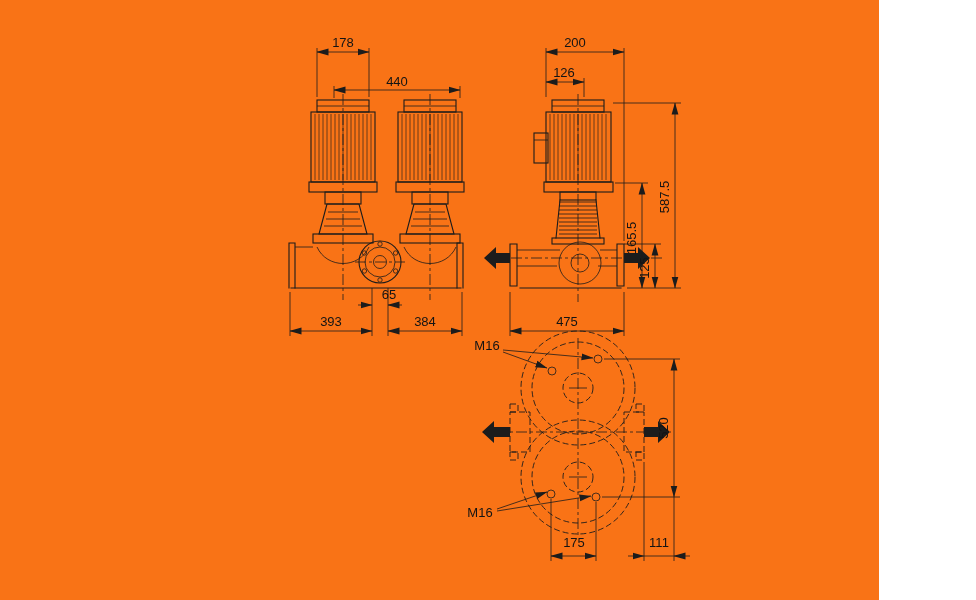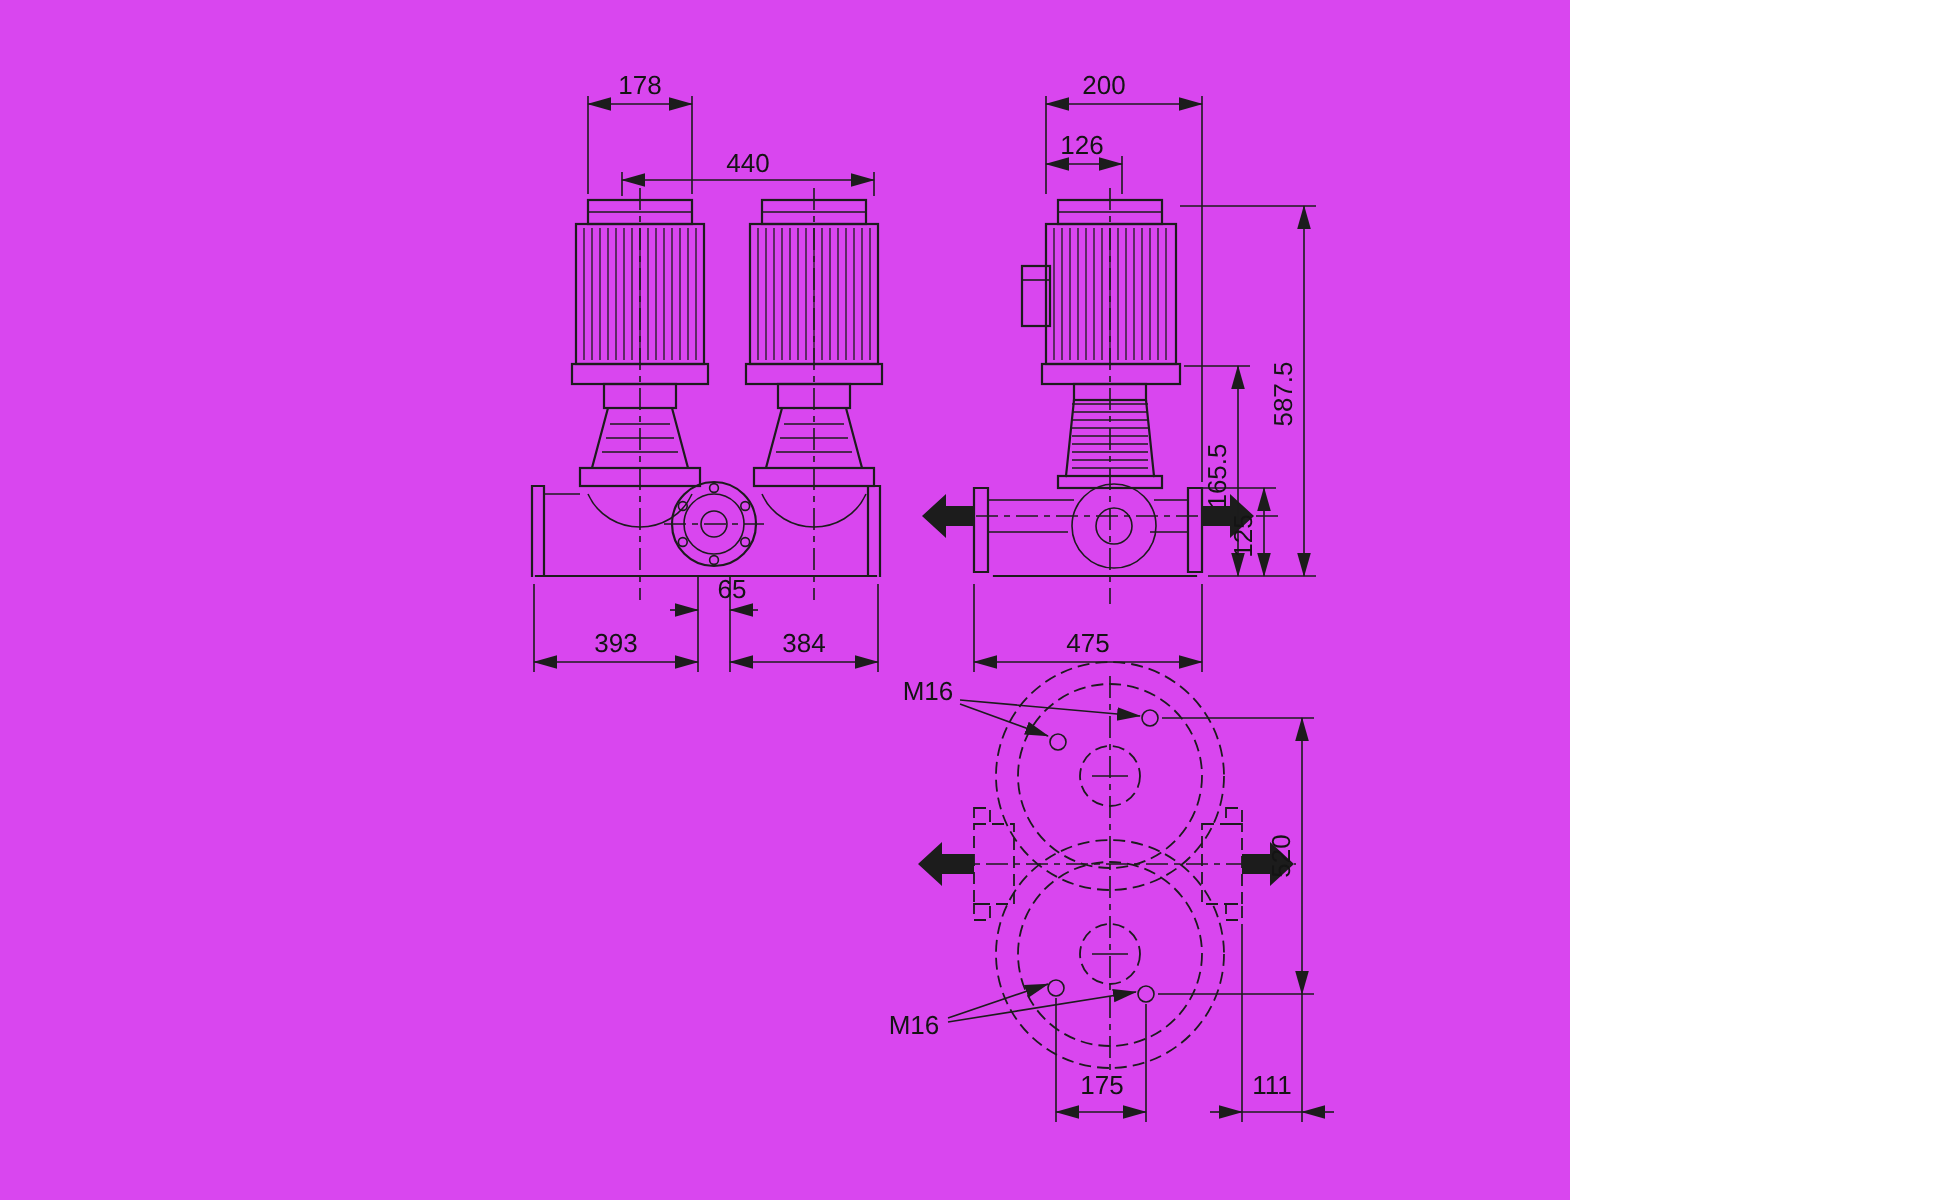--- a/index.html
+++ b/index.html
@@ -1,17 +1,17 @@
 <!DOCTYPE html>
 <html><head>
 <meta charset="utf-8">
 <style>
   html,body{margin:0;padding:0;background:#ffffff;}
-  .canvas{position:relative;width:785px;height:600px;background:#d946ef;overflow:hidden;
-          font-family:"Liberation Sans","DejaVu Sans",sans-serif;}
+  .canvas{position:relative;width:856px;height:600px;background:#f97316;overflow:hidden;
+          font-family:"Liberation Sans","DejaVu Sans",sans-serif;padding-left:23px;}
   svg{display:block;}
   .ln{stroke:#1c1c1c;stroke-width:1.1;fill:none;stroke-linecap:square;}
   .thin{stroke:#1c1c1c;stroke-width:0.8;fill:none;}
   .fin{stroke:#1c1c1c;stroke-width:0.65;fill:none;}
   .cl{stroke:#1c1c1c;stroke-width:0.8;fill:none;stroke-dasharray:11 3 3 3;}
   .dash{stroke:#1c1c1c;stroke-width:0.9;fill:none;stroke-dasharray:6 3;}
   .dim{stroke:#1c1c1c;stroke-width:0.8;fill:none;}
   .solid{fill:#1c1c1c;stroke:none;}
   .dimtxt{font:13px "Liberation Sans","DejaVu Sans",sans-serif;fill:#141414;}
 </style>

